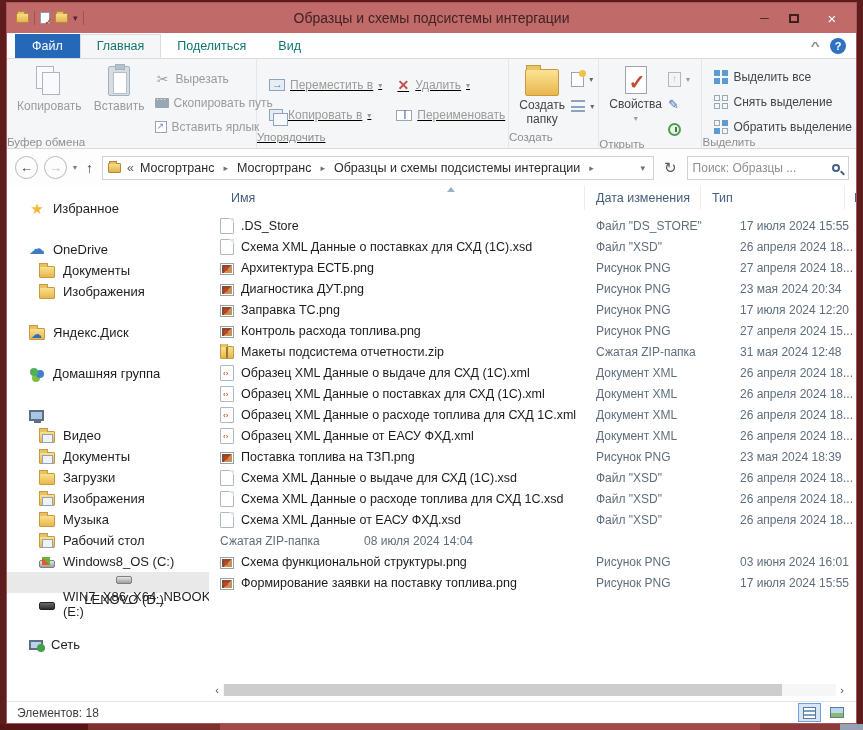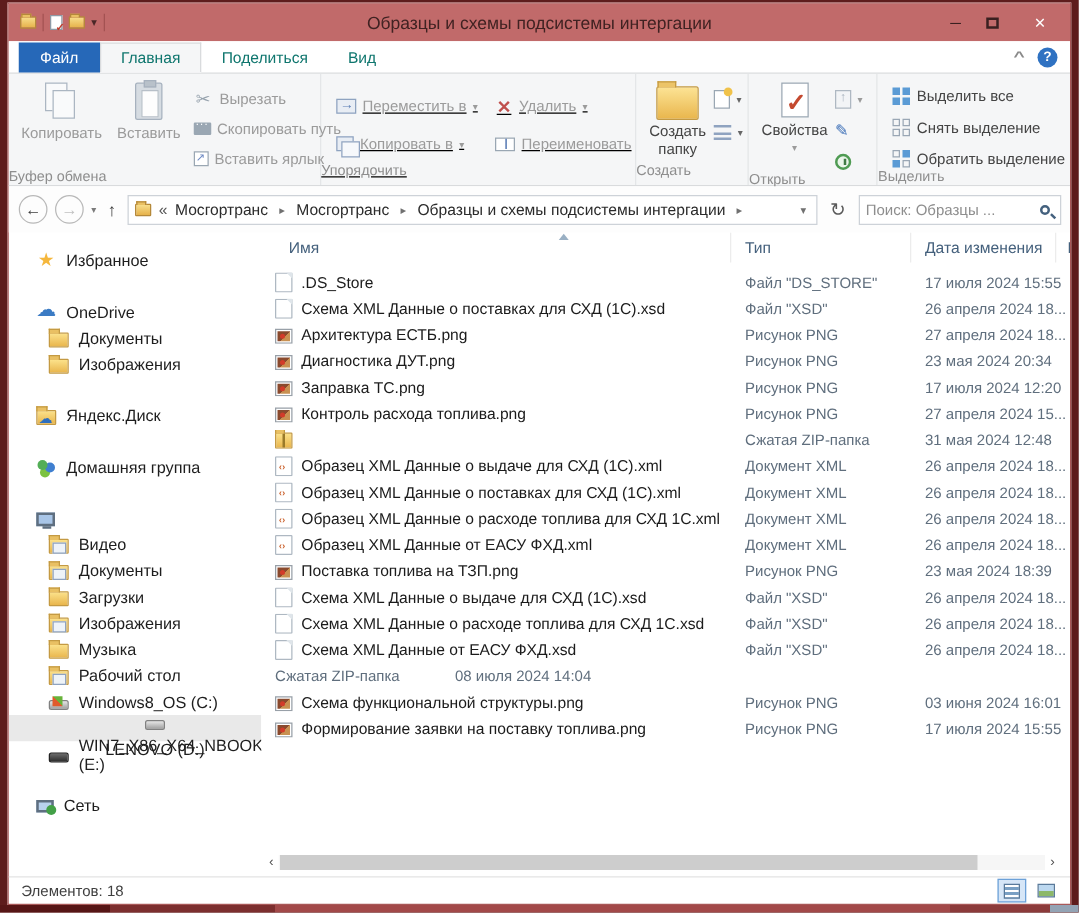--- a/index.html
+++ b/index.html
@@ -453,22 +453,22 @@
         <div class="side-gap"></div>
         <div class="side-item">
           <span class="si si-net"></span>
           <span>Сеть</span>
         </div>
       </div>
 
     <div class="filepane">
       <div class="fl-header">
         <div class="hcell hc-name">Имя</div>
+        <div class="hcell hc-date">Дата изменения</div>
         <div class="hcell hc-type">Тип</div>
-        <div class="hcell hc-date">Дата изменения</div>
         <div class="hcell hc-size">Ра</div>
         <span class="sort-arrow"></span>
       </div>
       <div class="fl-rows" id="rows-host">
           <div class="f-row">
             <div class="c-name">
               <span class="fi fi-file"></span>
               <span>.DS_Store</span>
             </div>
             <div class="c-type">Файл "DS_STORE"</div>
@@ -510,20 +510,21 @@
             <div class="c-name">
               <span class="fi fi-image"></span>
               <span>Контроль расхода топлива.png</span>
             </div>
             <div class="c-type">Рисунок PNG</div>
             <div class="c-date">27 апреля 2024 15...</div>
           </div>
           <div class="f-row">
             <div class="c-name">
               <span class="fi fi-zip"></span>
+              <span>Макеты подсистема отчетности.zip</span>
             </div>
             <div class="c-type">Сжатая ZIP-папка</div>
             <div class="c-date">31 мая 2024 12:48</div>
           </div>
           <div class="f-row">
             <div class="c-name">
               <span class="fi fi-xml"></span>
               <span>Образец XML Данные о выдаче для СХД (1С).xml</span>
             </div>
             <div class="c-type">Документ XML</div>

